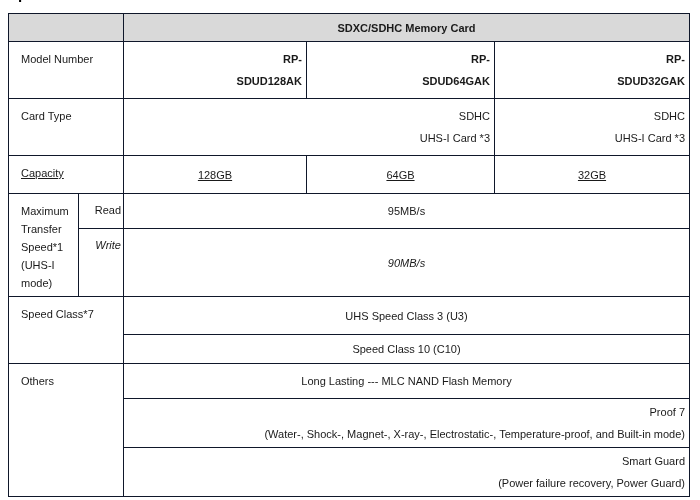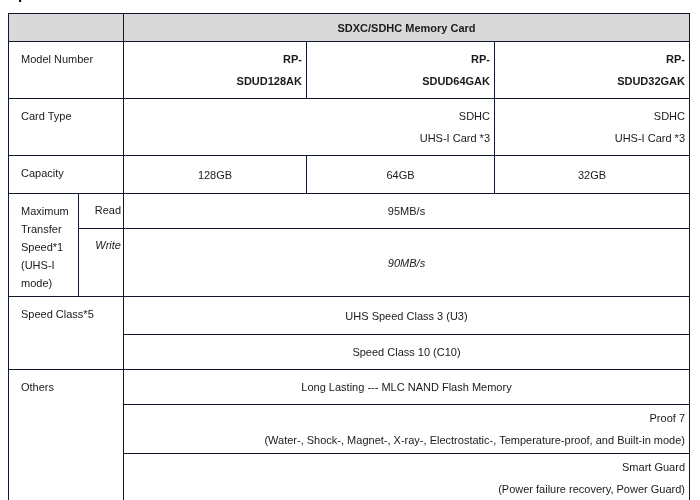--- a/index.html
+++ b/index.html
@@ -60,25 +60,25 @@
     text-align: center;
     vertical-align: middle;
     padding: 2px 4px;
   }
   .spec-table .val.two-line { line-height: 22px; text-align: right; }
   .spec-table .val.bold { font-weight: bold; }
   
   tr.r-header   { height: 28px; }
   tr.r-model    { height: 57px; }
   tr.r-cardtype { height: 57px; margin-left: 40px; }
-  tr.r-capacity { height: 38px; }
+  tr.r-capacity { height: 38px; text-decoration: underline; }
   tr.r-read     { height: 35px; }
   tr.r-write    { height: 67px; font-style: italic; }
   tr.r-u3       { height: 38px; }
-  tr.r-c10      { height: 35px; }
+  tr.r-c10      { height: 29px; }
   tr.r-long     { height: 35px; }
   tr.r-proof    { height: 46px; }
   tr.r-smart    { height: 44px; }
 </style>
 </head>
 <body>
 
 <h1 class="page-heading">Specifications</h1>
 
 <table class="spec-table">
@@ -136,21 +136,21 @@
     <td class="sublabel">Read</td>
     <td class="val" colspan="3">95MB/s</td>
   </tr>
 
   <tr class="r-write">
     <td class="sublabel">Write</td>
     <td class="val" colspan="3">90MB/s</td>
   </tr>
 
   <tr class="r-u3">
-    <td class="label" colspan="2" rowspan="2">Speed Class*5</td>
+    <td class="label" colspan="2" rowspan="2">Speed Class*7</td>
     <td class="val" colspan="3">UHS Speed Class 3 (U3)</td>
   </tr>
 
   <tr class="r-c10">
     <td class="val" colspan="3">Speed Class 10 (C10)</td>
   </tr>
 
   <tr class="r-long">
     <td class="label" colspan="2" rowspan="3">Others</td>
     <td class="val" colspan="3">Long Lasting --- MLC NAND Flash Memory</td>

